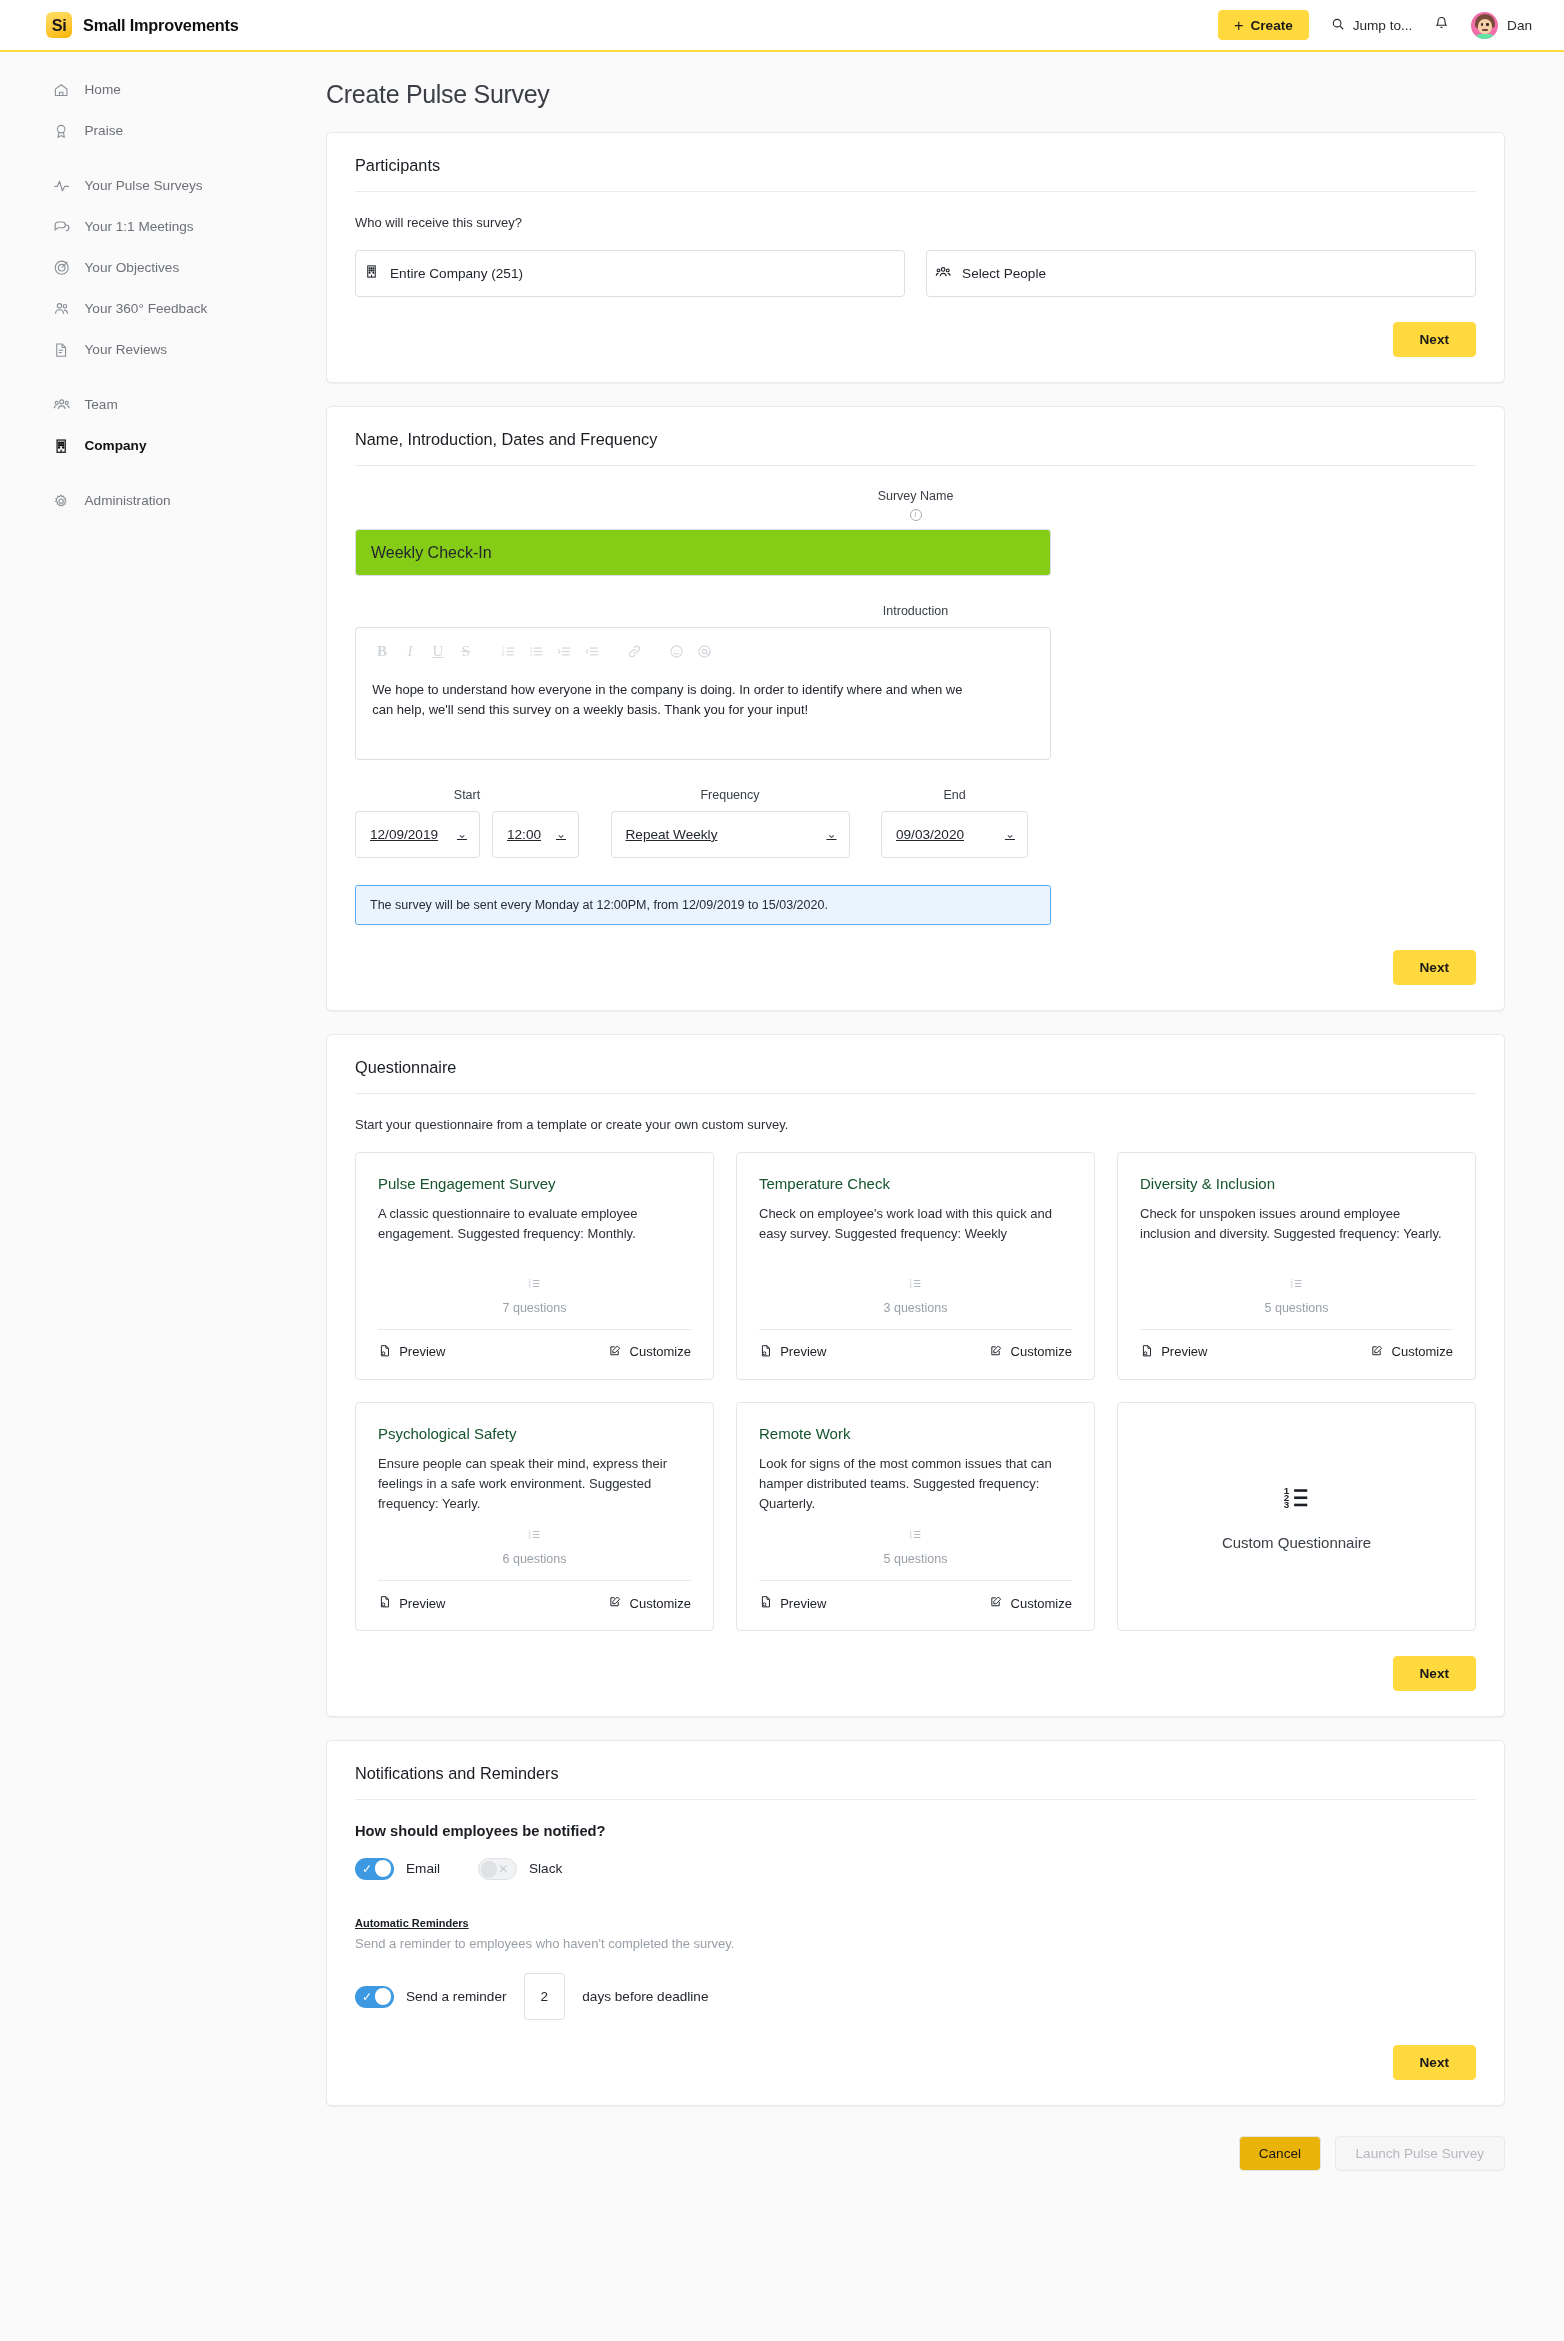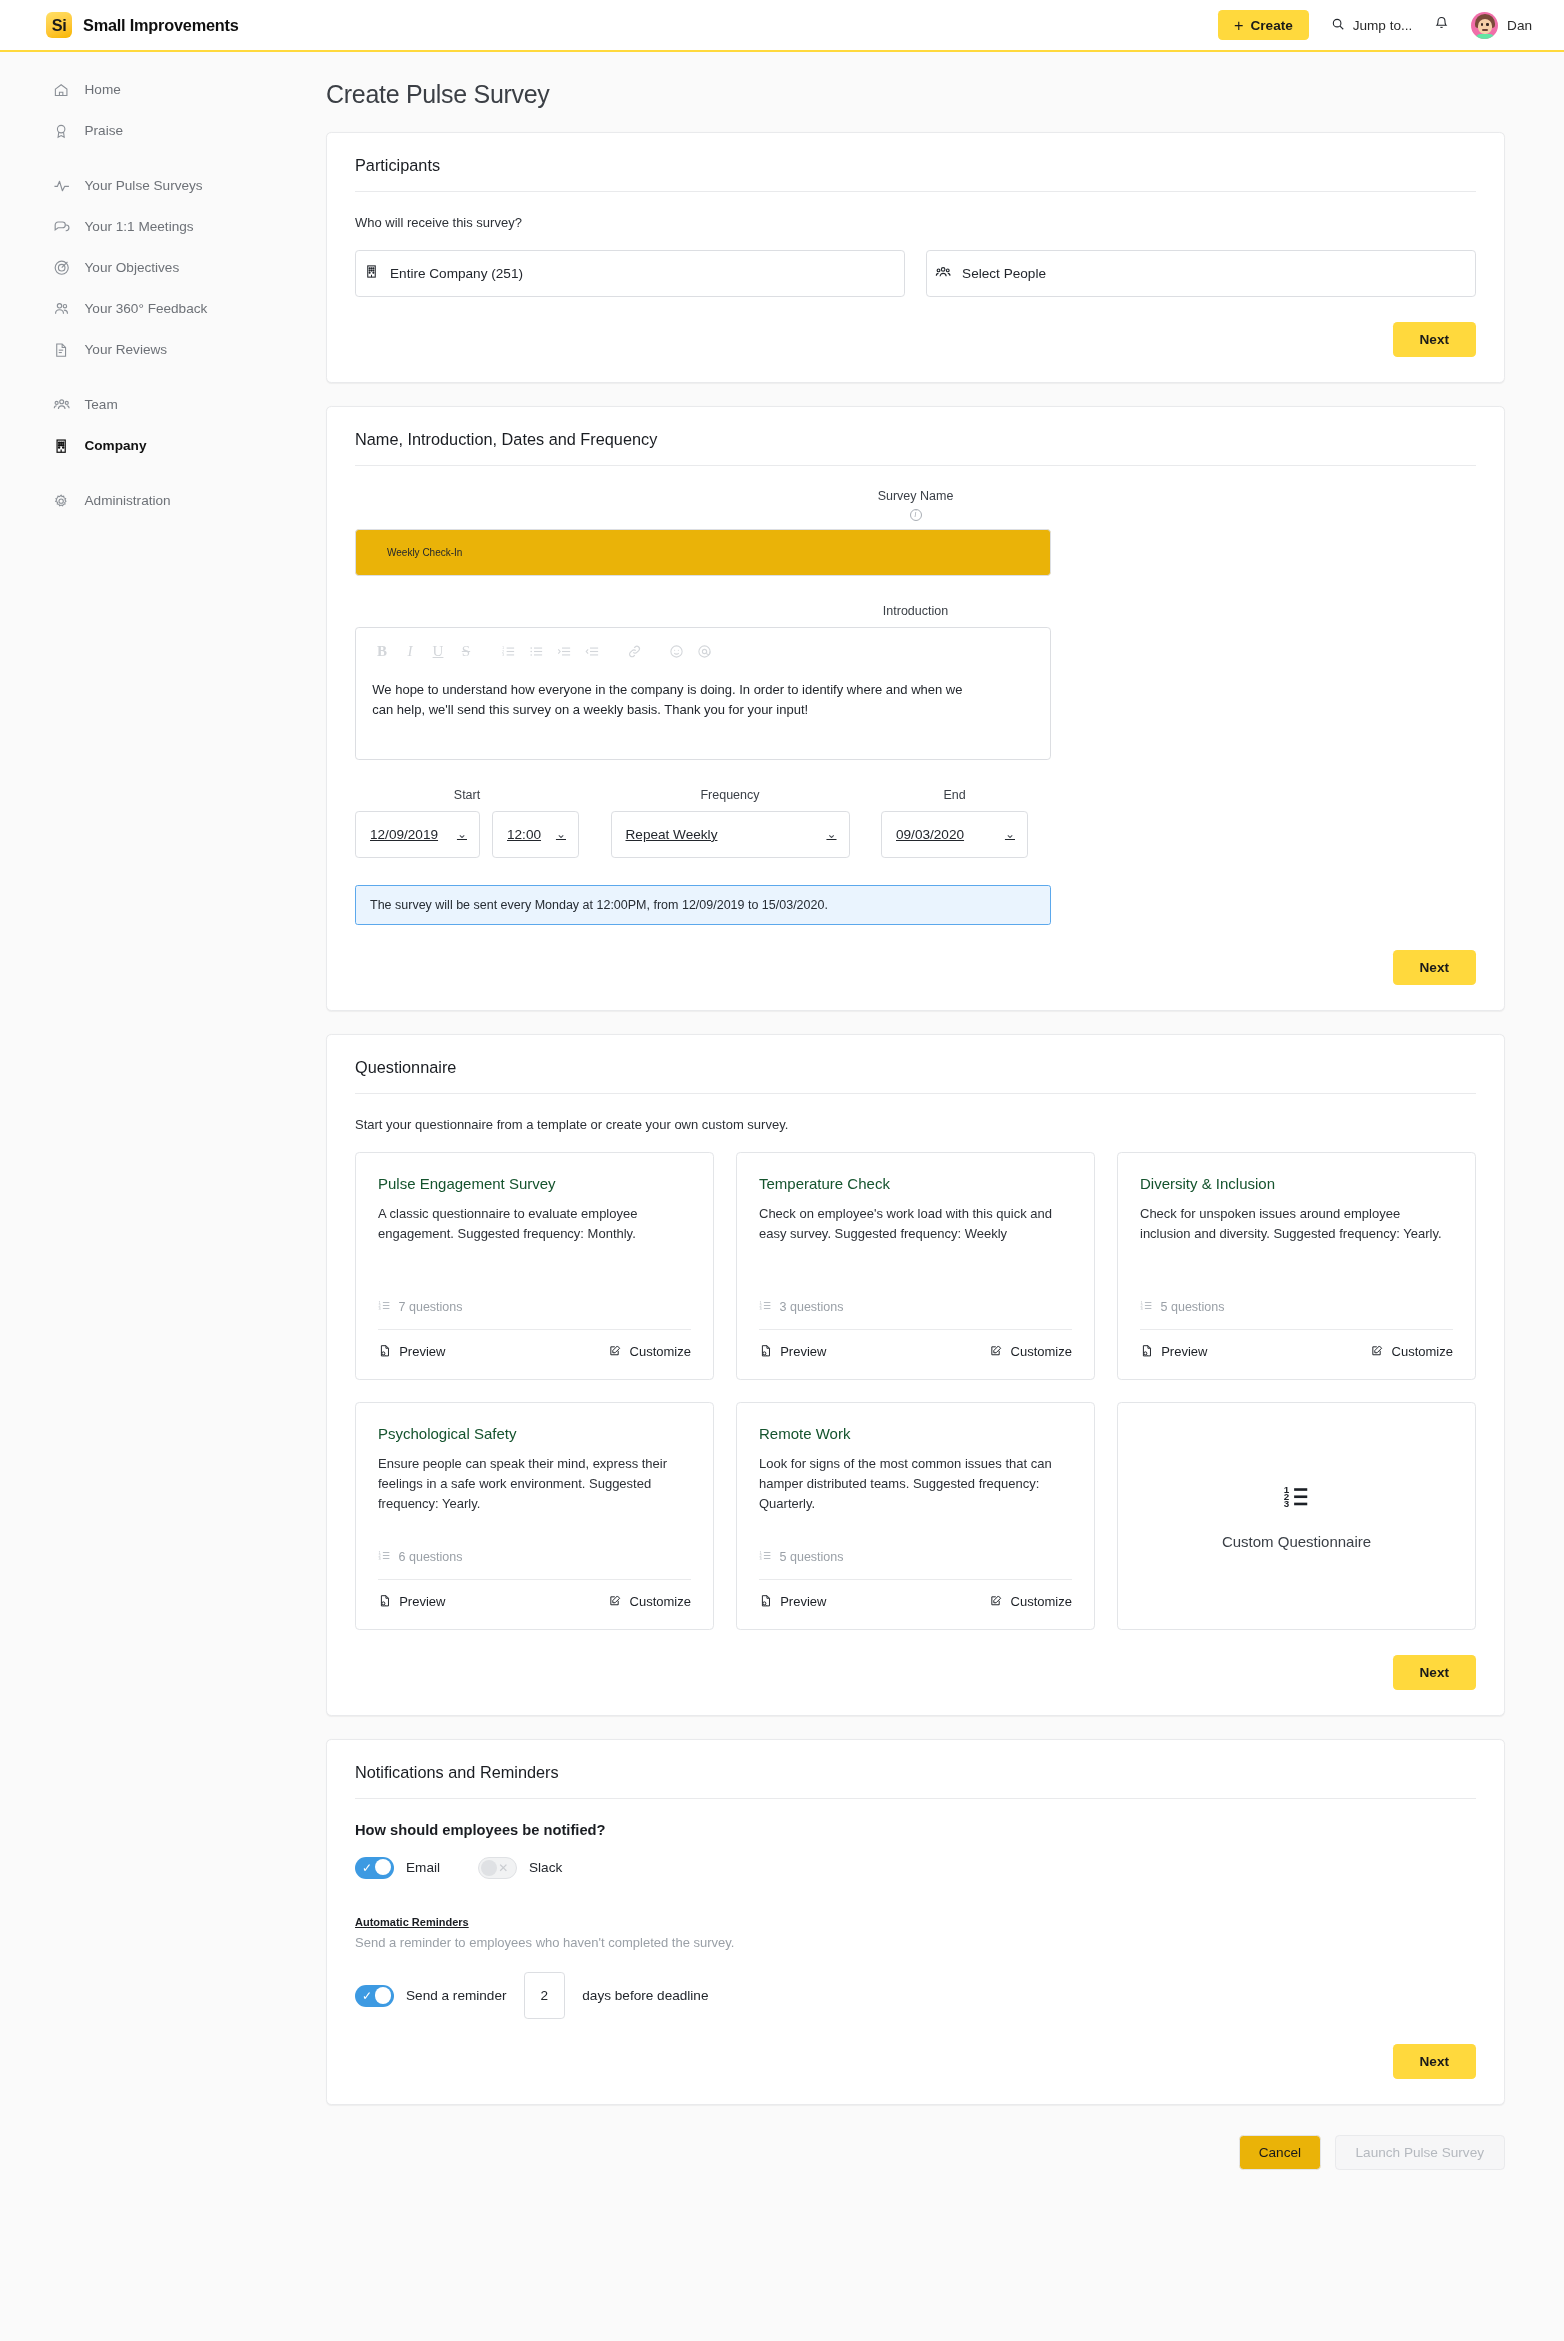--- a/index.html
+++ b/index.html
@@ -104,22 +104,22 @@
   .btn-next {
     background: #ffd93d; border: none; border-radius: 4.3px;
     height: 35px; padding: 0 27px; font-size: 13.6px; font-weight: 600;
     color: #1a1a1a; cursor: pointer; font-family: inherit;
   }
 
   
   .text-input {
     width: 696px; height: 47px;
     border: 0.5px solid #dcdee2; border-radius: 3.8px;
-    padding: 0 31px; font-size: 10px; color: #23272d;
-    display: flex; align-items: center; background: #eab308;
+    padding: 0 15px; font-size: 16px; color: #23272d;
+    display: flex; align-items: center; background: #84cc16;
   }
   .block-gap { height: 28px; }
 
   .editor {
     width: 696px; border: 0.5px solid #dcdee2; border-radius: 3.8px; background: #fff;
   }
   .editor-toolbar {
     display: flex; align-items: center; gap: 0;
     padding: 9.8px 12px 6.5px 12px;
   }
@@ -152,21 +152,21 @@
 
   
   .q-grid { display: grid; grid-template-columns: repeat(3, 1fr); gap: 22px; }
   .q-card {
     border: 0.5px solid #e3e5e8; border-radius: 4.3px; background: #fff;
     padding: 22px 22px 0 22px; display: flex; flex-direction: column;
     min-height: 228px; cursor: pointer;
   }
   .q-title { font-size: 15px; color: #14532d; margin-bottom: 12px; }
   .q-desc { font-size: 13px; line-height: 1.55; color: #2d3137; margin-bottom: 14px; }
-  .q-count { display: flex; align-items: center; gap: 7.6px; font-size: 12.5px; color: #9aa0a7; margin-top: auto; padding-bottom: 14px; }
+  .q-count { display: flex; align-items: center; gap: 7.6px; font-size: 12.5px; color: #9aa0a7; margin-top: auto; padding-bottom: 14px; flex-direction: column; }
   .q-actions {
     border-top: 0.5px solid #e9eaec; display: flex; justify-content: space-between;
     padding: 14px 0 18.5px 0;
   }
   .q-act { display: flex; align-items: center; gap: 7.6px; font-size: 13px; color: #1c2026; cursor: pointer; }
   .q-custom {
     border: 0.5px solid #e3e5e8; border-radius: 4.3px; background: #fff;
     display: flex; flex-direction: column; align-items: center; justify-content: center;
     min-height: 228px; cursor: pointer; gap: 18.5px;
   }

